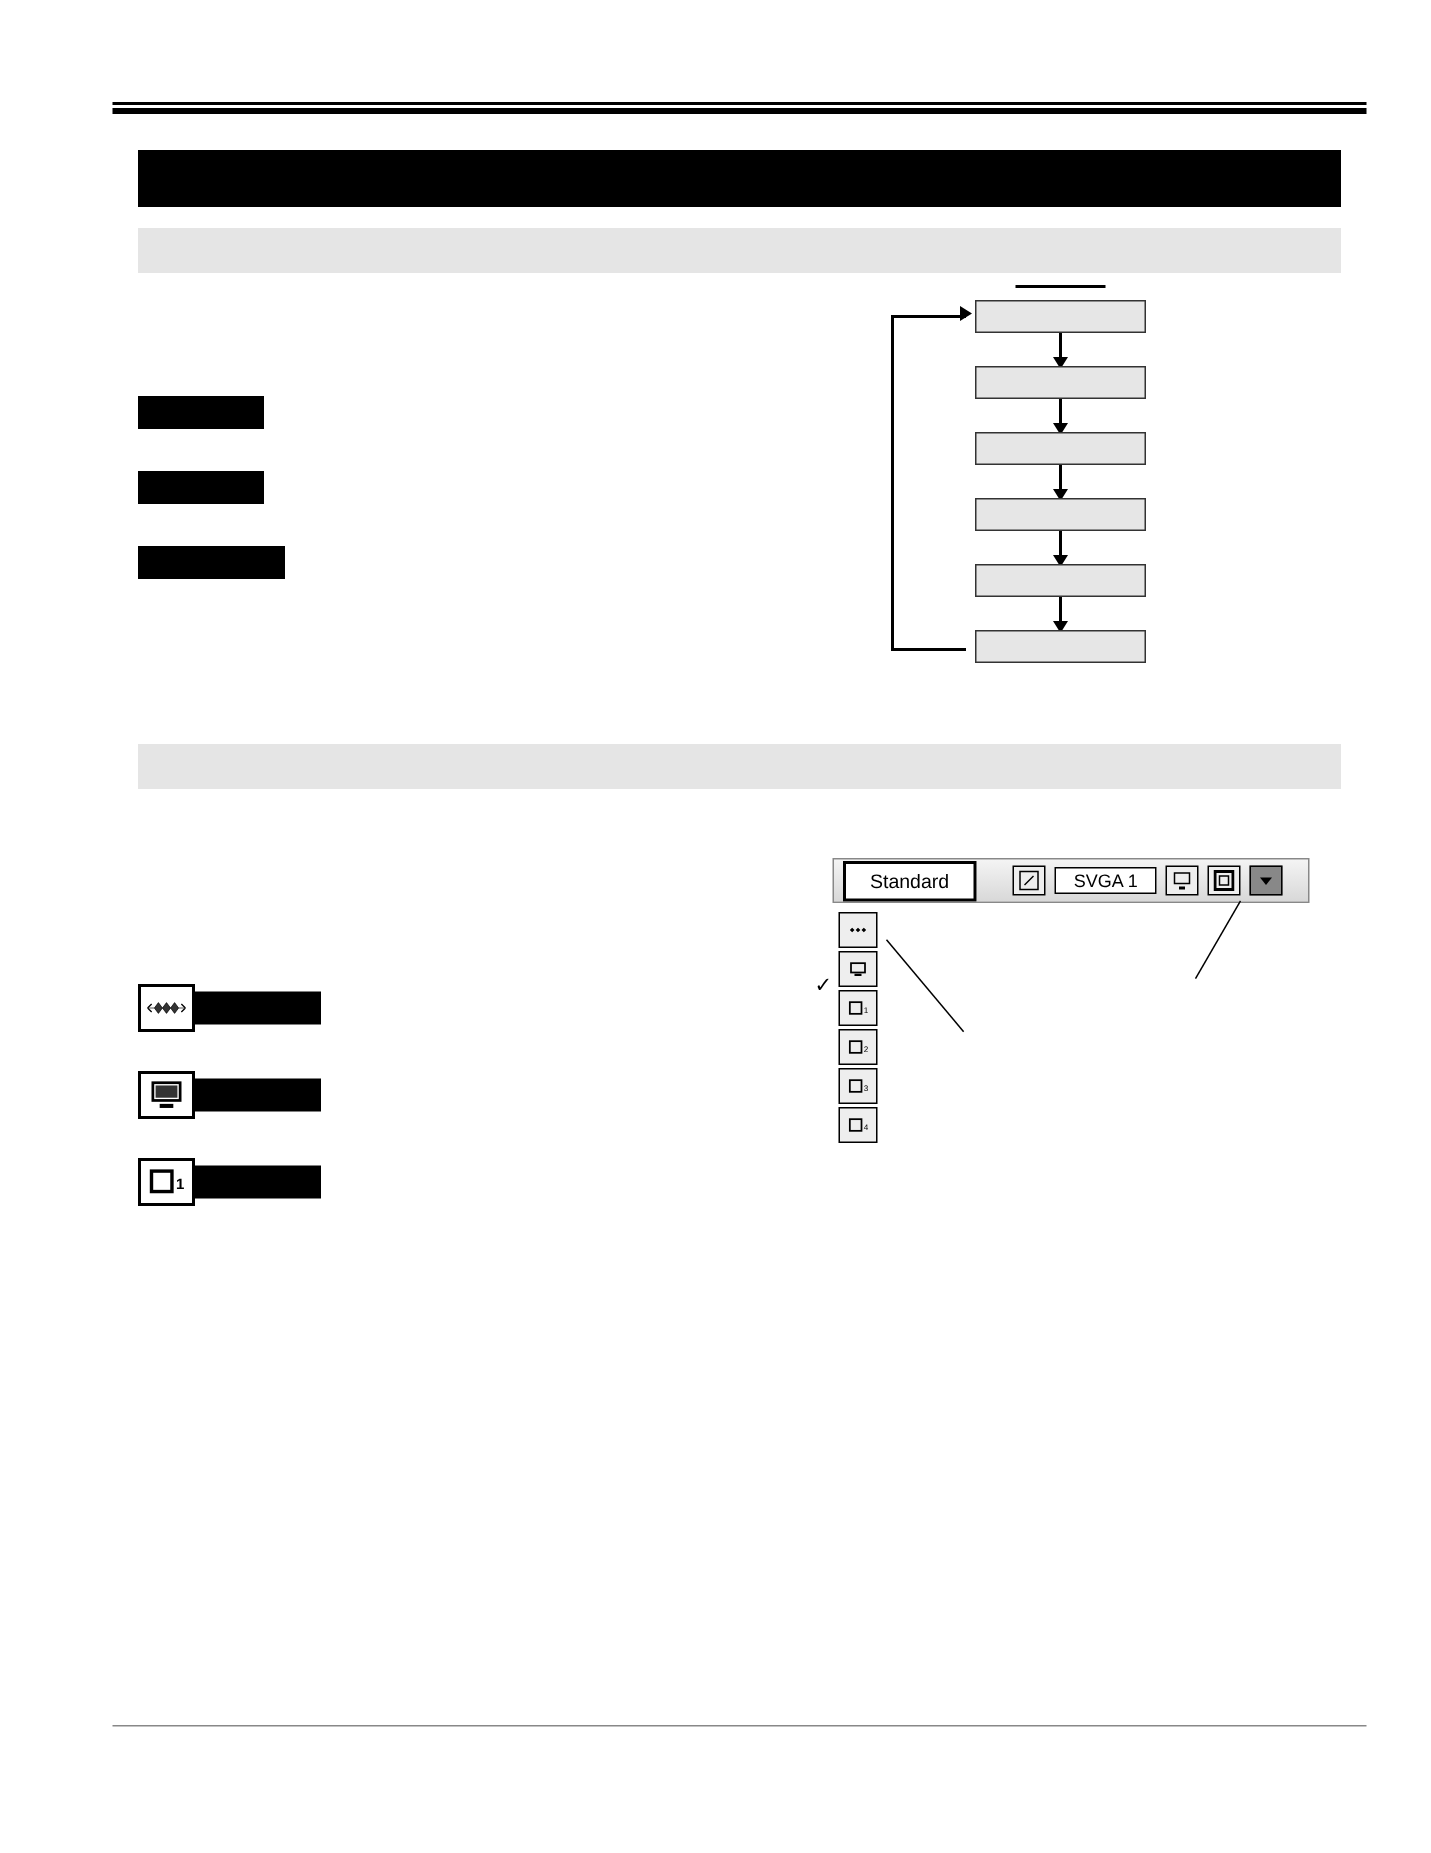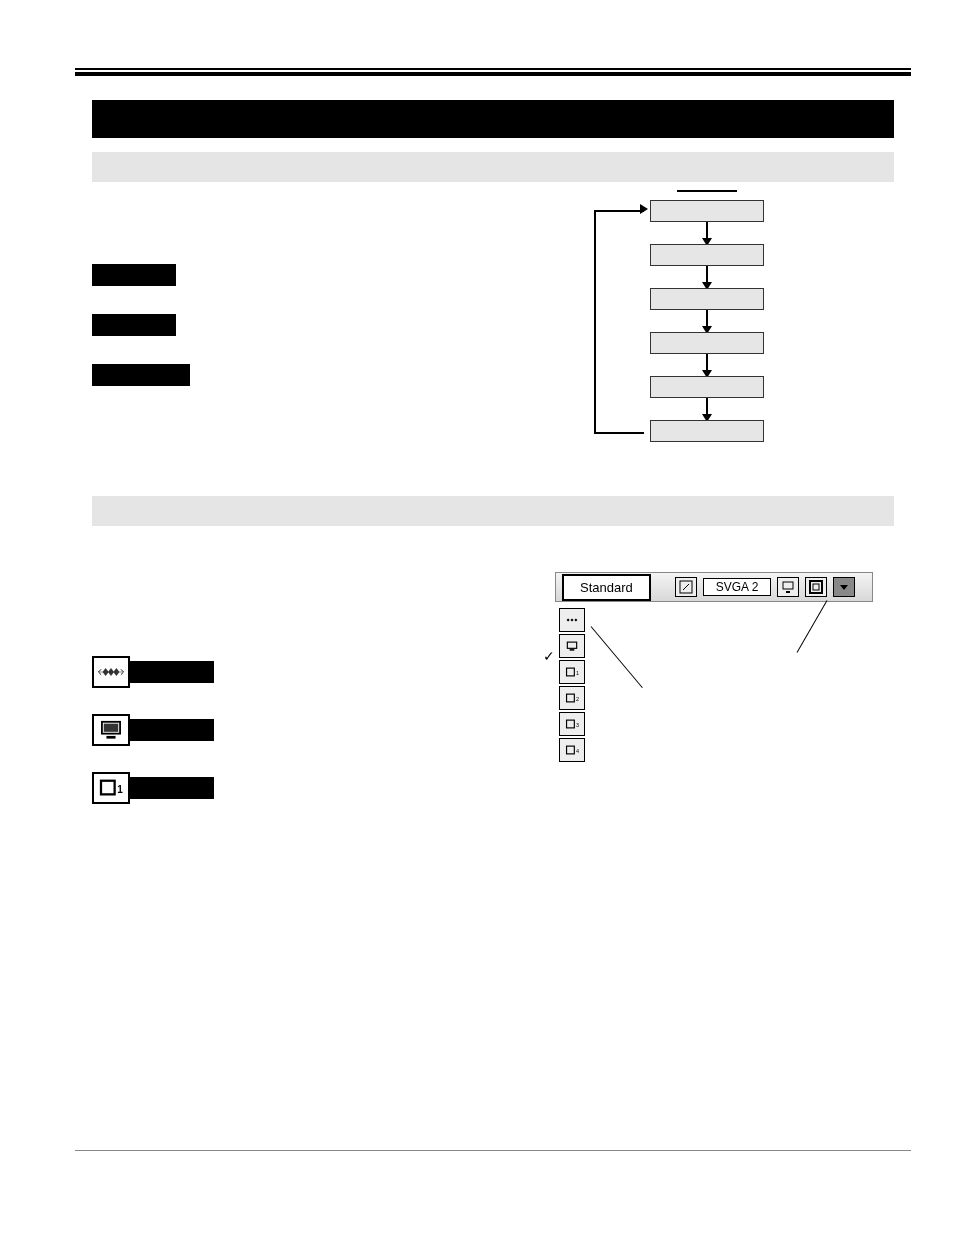--- a/index.html
+++ b/index.html
@@ -99,21 +99,21 @@
   <div class="shot">
     <div class="row">
       <span class="standard">Standard</span>
       <span style="flex:0 0 12px"></span>
       <span class="ibox">
         <svg viewBox="0 0 14 14">
             <rect x="1" y="1" width="12" height="12" fill="none" stroke="#000"></rect>
             <path d="M4 10 L10 4" stroke="#000"></path>
           </svg>
       </span>
-      <span class="svga">SVGA 2</span>
+      <span class="svga">SVGA 1</span>
       <span class="ibox">
         <svg viewBox="0 0 14 14">
             <rect x="2" y="2" width="10" height="7" fill="none" stroke="#000"></rect>
             <line x1="5" y1="12" x2="9" y2="12" stroke="#000" stroke-width="2"></line>
           </svg>
       </span>
       <span class="ibox">
         <svg viewBox="0 0 14 14">
             <rect x="1" y="1" width="12" height="12" fill="none" stroke="#000" stroke-width="2"></rect>
             <rect x="4" y="4" width="6" height="6" fill="none" stroke="#000"></rect>

